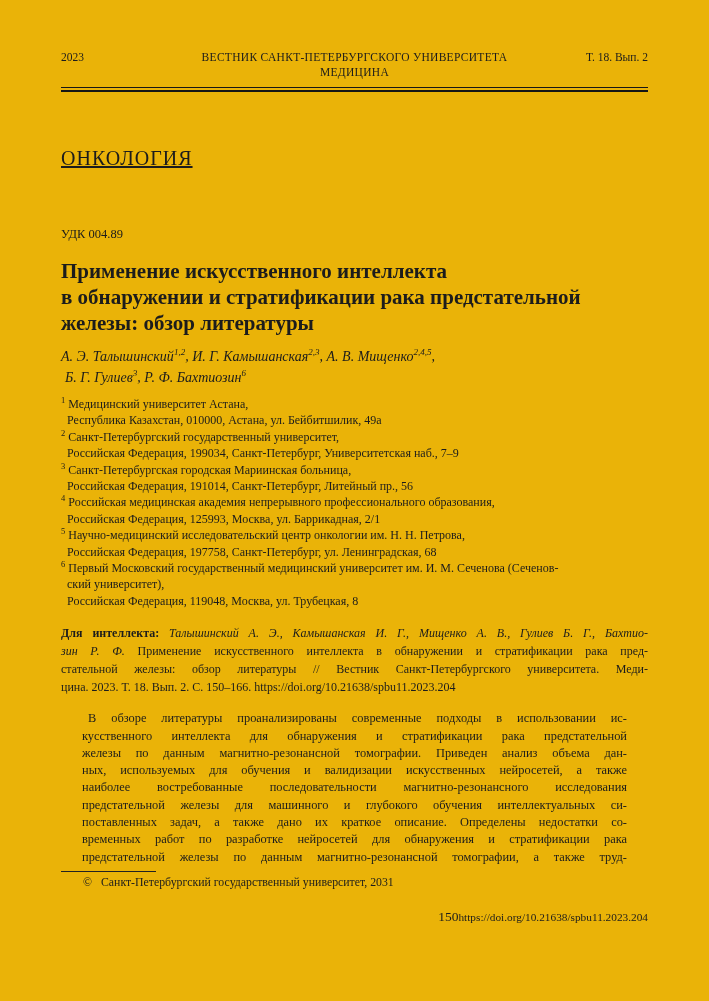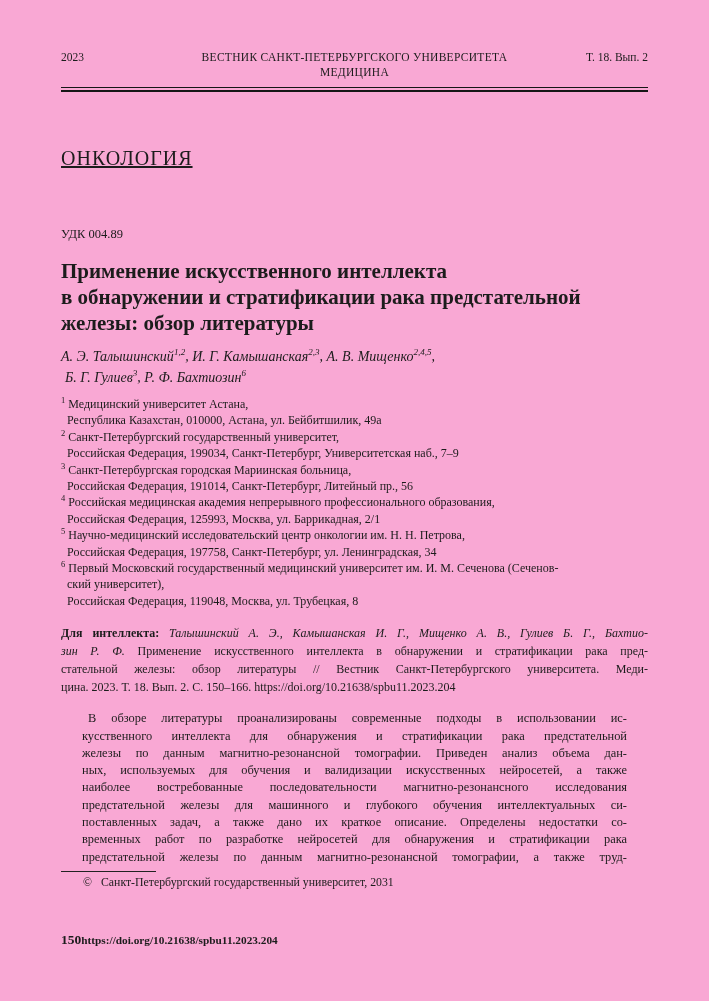--- a/index.html
+++ b/index.html
@@ -1,21 +1,21 @@
 <!DOCTYPE html>
 <html><head>
 <meta charset="utf-8">
 <style>
   html,body{margin:0;padding:0;background:#ffffff;}
   .page{
     position:relative;
     width:709px;height:1001px;
     box-sizing:border-box;
     padding:50px 61px 0 61px;
-    background:#f9a8d4;
+    background:#eab308;
     color:#1c1c1c;
     font-family:"Liberation Serif","DejaVu Serif",serif;
     overflow:hidden;
   }
   
   .runhead{display:flex;align-items:flex-start;font-size:11.5px;line-height:15px;}
   .rh-year{width:90px;text-align:left;}
   .rh-center{flex:1;text-align:center;letter-spacing:0.3px;}
   .rh-issue{width:90px;text-align:right;}
   .double-rule{margin-top:7px;height:2px;border-top:1.5px solid #161616;border-bottom:2.5px solid #161616;}
@@ -41,21 +41,21 @@
   .cit-line .i{font-style:italic;}
   
   .abstract{margin:14px 21px 0 21px;font-size:12.4px;line-height:17.3px;}
   .abs-line{text-align:justify;text-align-last:justify;}
   .abs-line.first{text-indent:6px;}
   
   .footnote-rule{margin-top:5px;width:95px;border-top:1.2px solid #222;}
   .copyright{margin-top:3px;padding-left:22px;font-size:11.8px;}
   .copyright .sym{margin-right:9px;}
   
-  .page-footer{display:flex;justify-content:flex-start;align-items:baseline;margin-top:42px;font-weight:bold;}
+  .page-footer{display:flex;justify-content:flex-end;align-items:baseline;margin-top:19px;}
   .pf-num{font-size:13.5px;}
   .pf-doi{font-size:11.3px;}
 </style>
 </head>
 <body>
 
 <div class="page">
 
   <div class="runhead">
     <div class="rh-year">2023</div>
@@ -91,21 +91,21 @@
       <div class="affil">
         <div class="affil-first"><sup>3</sup> Санкт-Петербургская городская Мариинская больница,</div>
         <div class="affil-cont">Российская Федерация, 191014, Санкт-Петербург, Литейный пр., 56</div>
       </div>
       <div class="affil">
         <div class="affil-first"><sup>4</sup> Российская медицинская академия непрерывного профессионального образования,</div>
         <div class="affil-cont">Российская Федерация, 125993, Москва, ул. Баррикадная, 2/1</div>
       </div>
       <div class="affil">
         <div class="affil-first"><sup>5</sup> Научно-медицинский исследовательский центр онкологии им. Н. Н. Петрова,</div>
-        <div class="affil-cont">Российская Федерация, 197758, Санкт-Петербург, ул. Ленинградская, 34</div>
+        <div class="affil-cont">Российская Федерация, 197758, Санкт-Петербург, ул. Ленинградская, 68</div>
       </div>
       <div class="affil">
         <div class="affil-first"><sup>6</sup> Первый Московский государственный медицинский университет им. И. М. Сеченова (Сеченов-</div>
         <div class="affil-cont">ский университет),</div>
         <div class="affil-cont">Российская Федерация, 119048, Москва, ул. Трубецкая, 8</div>
       </div>
     </div>
 
   <div class="citation">
       <div class="cit-line"><span class="b">Для интеллекта:</span><span class="i"> Талышинский А. Э., Камышанская И. Г., Мищенко А. В., Гулиев Б. Г., Бахтио-</span></div>

